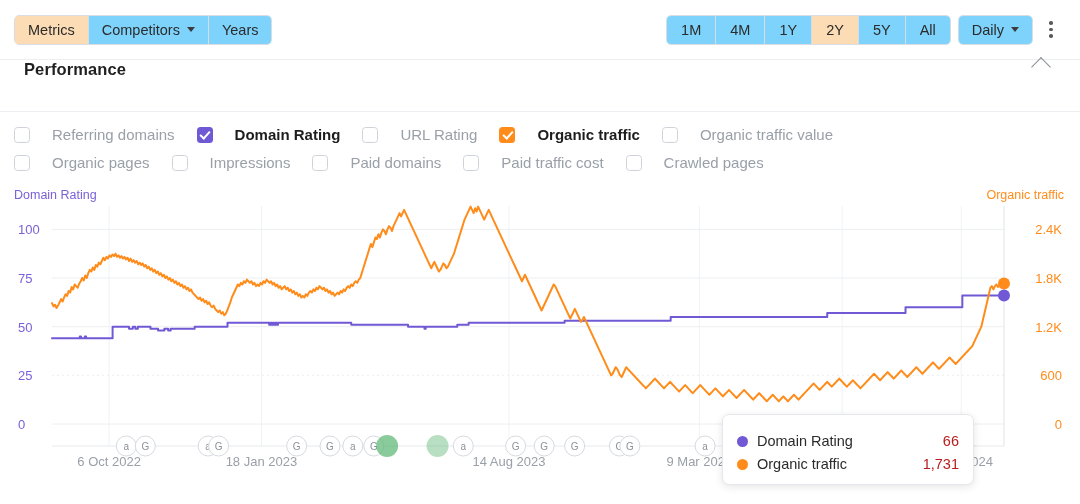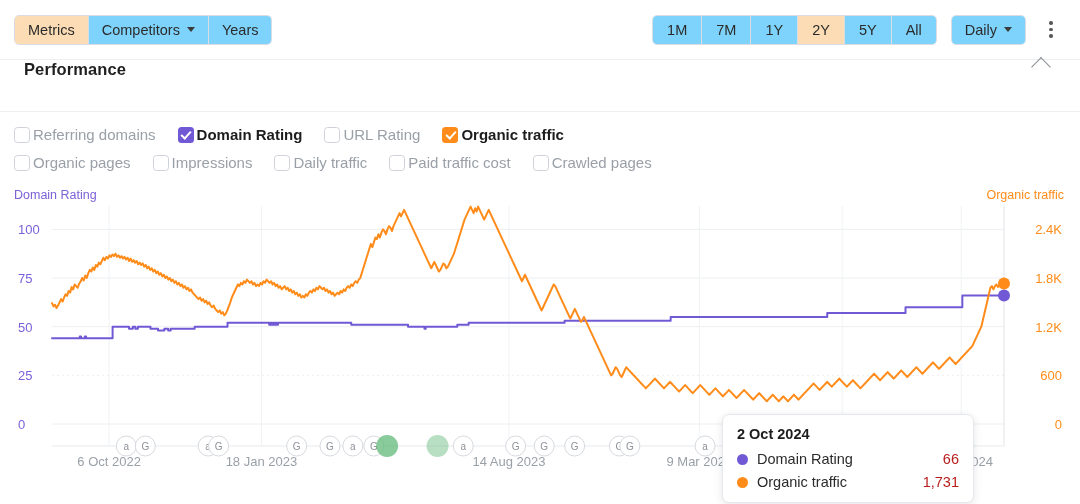--- a/index.html
+++ b/index.html
@@ -46,21 +46,21 @@
     border-left: 4.5px solid transparent;
     border-right: 4.5px solid transparent;
     border-top: 5.5px solid #3b3b3b;
     display: inline-block;
   }
 
   .right-tools {
     margin-left: auto;
     display: flex;
     align-items: center;
-    gap: 14px;
+    gap: 7px;
   }
   .seg-range .seg { padding: 0 14px; font-size: 14.5px; }
   .kebab {
     width: 22px; height: 26px;
     display: flex; flex-direction: column;
     align-items: center; justify-content: center;
     gap: 3px;
     margin-right: 4px;
   }
   .kebab i { width: 3.5px; height: 3.5px; border-radius: 50%; background: #5a5a5a; display:block; }
@@ -79,21 +79,21 @@
     width: 14px; height: 14px;
     border-left: 1.6px solid #8b8f96;
     border-top: 1.6px solid #8b8f96;
     transform: rotate(45deg);
     margin-right: 8px;
   }
 
   
   .checks { padding: 14px 14px 6px 14px; }
   .check-row { display: flex; align-items: center; margin-bottom: 11px; }
-  .chk-item { display: flex; align-items: center; gap: 3px; margin-right: 22px; }
+  .chk-item { display: flex; align-items: center; gap: 22px; margin-right: 22px; }
   .box {
     width: 16px; height: 16px; border-radius: 3.5px;
     border: 1.6px solid #cfd3d9;
     background: #fff;
     position: relative; flex: none;
   }
   .box.on { border-color: transparent; }
   .box.on::after {
     content: "";
     position: absolute;
@@ -149,21 +149,21 @@
         <span>Competitors</span>
         <span class="caret"></span>
       </div>
       <div class="seg">
         <span>Years</span>
       </div>
     </div>
   <div class="right-tools">
     <div class="seg-group seg-range" id="ranges">
         <div class="seg">1M</div>
-        <div class="seg">7M</div>
+        <div class="seg">4M</div>
         <div class="seg">1Y</div>
         <div class="seg active">2Y</div>
         <div class="seg">5Y</div>
         <div class="seg">All</div>
       </div>
     <div class="seg-group">
       <div class="seg">
         <span>Daily</span>
         <span class="caret"></span>
       </div>
@@ -192,33 +192,37 @@
         <span class="chk-label">Domain Rating</span>
       </div>
       <div class="chk-item">
         <div class="box"></div>
         <span class="chk-label">URL Rating</span>
       </div>
       <div class="chk-item checked">
         <div class="box on" style="background: rgb(255, 140, 26);"></div>
         <span class="chk-label">Organic traffic</span>
       </div>
+      <div class="chk-item">
+        <div class="box"></div>
+        <span class="chk-label">Organic traffic value</span>
+      </div>
     </div>
     <div class="check-row">
       <div class="chk-item">
         <div class="box"></div>
         <span class="chk-label">Organic pages</span>
       </div>
       <div class="chk-item">
         <div class="box"></div>
         <span class="chk-label">Impressions</span>
       </div>
       <div class="chk-item">
         <div class="box"></div>
-        <span class="chk-label">Daily traffic</span>
+        <span class="chk-label">Paid domains</span>
       </div>
       <div class="chk-item">
         <div class="box"></div>
         <span class="chk-label">Paid traffic cost</span>
       </div>
       <div class="chk-item">
         <div class="box"></div>
         <span class="chk-label">Crawled pages</span>
       </div>
     </div>
@@ -346,21 +350,20 @@
         <circle cx="928.12" cy="258" r="15" fill="#63b97a" fill-opacity="0.95"></circle>
       </g>
       <g>
         <circle cx="947.16" cy="258" r="13" fill="#63b97a"></circle>
         <circle cx="947.16" cy="258" r="9.5" fill="none" stroke="#fff" stroke-width="1.5"></circle>
         <text x="947.16" y="261.5" class="badge-t-w">2</text>
       </g>
     </svg>
 
   <div class="tooltip">
-    <div class="tt-date">2 Oct 2024</div>
     <div id="tt-rows">
         <div class="tt-row">
           <span class="tt-dot" style="background: rgb(113, 89, 214);"></span>
           <span class="tt-name">Domain Rating</span>
           <span class="tt-val">66</span>
         </div>
         <div class="tt-row">
           <span class="tt-dot" style="background: rgb(255, 140, 26);"></span>
           <span class="tt-name">Organic traffic</span>
           <span class="tt-val">1,731</span>

